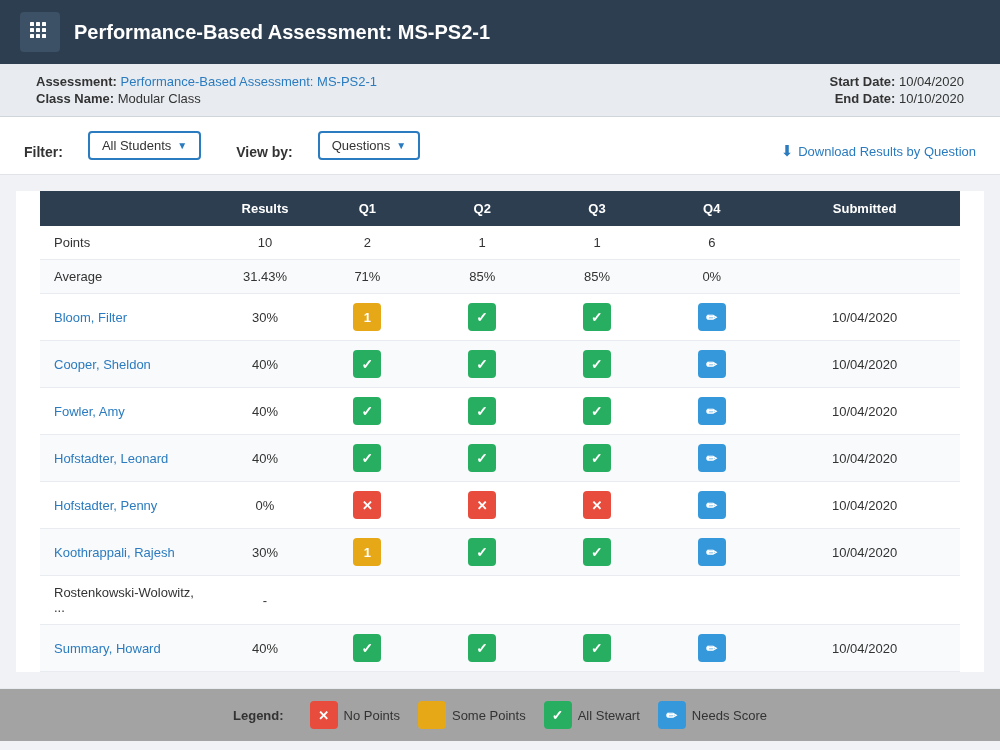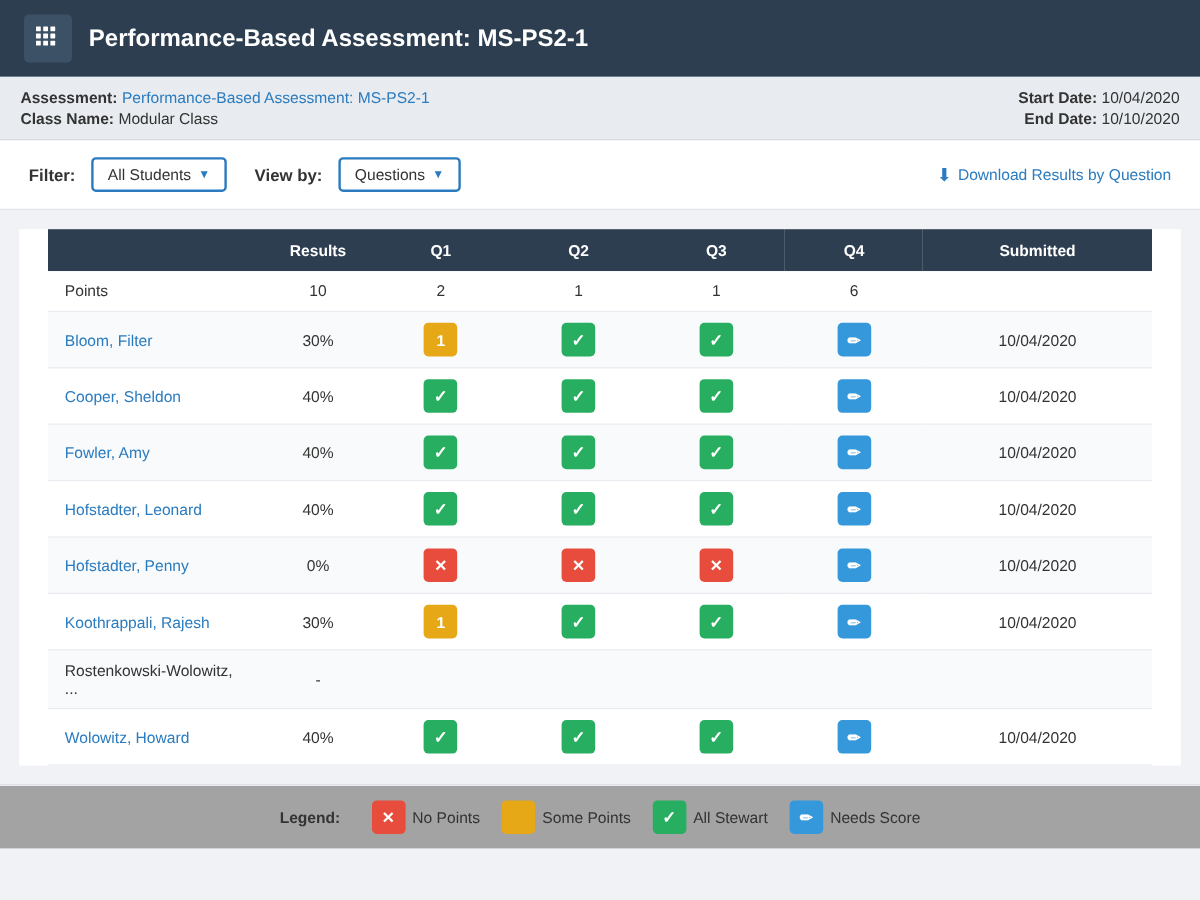--- a/index.html
+++ b/index.html
@@ -33,38 +33,38 @@
     }
     .header-text .title {
       font-size: 20px;
       font-weight: 600;
       color: white;
     }
 
     
     .info-bar {
       background: #e8ecf0;
-      padding: 10px 17px;
+      padding: 10px 36px;
       display: flex;
       justify-content: space-between;
       border-bottom: 1px solid #d0d5da;
     }
     .info-bar .left, .info-bar .right { display: flex; flex-direction: column; gap: 2px; }
     .info-bar .right { text-align: right; }
     .info-label { font-size: 13px; color: #333; }
     .info-label strong { font-weight: 600; color: #333; }
     .info-label a { color: #2a7bbf; text-decoration: none; }
 
     
     .controls {
       background: white;
       padding: 14px 24px;
       display: flex;
-      align-items: center;
-      gap: 9px;
+      align-items: flex-end;
+      gap: 21px;
       border-bottom: 1px solid #e0e3e7;
     }
     .controls .filter-label { font-weight: 600; color: #333; margin-right: 4px; }
     .controls .viewby-label { font-weight: 600; color: #333; margin-left: 14px; margin-right: 4px; }
     .dropdown-btn {
       border: 2px solid #2a7bbf;
       border-radius: 4px;
       background: white;
       color: #333;
       padding: 5px 12px;
@@ -247,20 +247,29 @@
     <tr>
     <td>Points</td>
     <td>10</td>
     <td>2</td>
     <td>1</td>
     <td>1</td>
     <td>6</td>
     <td></td>
   </tr>
         <tr>
+    <td>Average</td>
+    <td>31.43%</td>
+    <td>71%</td>
+    <td>85%</td>
+    <td>85%</td>
+    <td>0%</td>
+    <td></td>
+  </tr>
+        <tr>
     <td><a href="#" style="color:#2a7bbf;text-decoration:none;">Bloom, Filter</a></td>
     <td>30%</td>
     <td><span class="badge badge-yellow">1</span></td>
     <td><span class="badge badge-green">
               <span class="check-icon"></span>
             </span></td>
     <td><span class="badge badge-green">
               <span class="check-icon"></span>
             </span></td>
     <td><span class="badge badge-blue">
@@ -354,21 +363,21 @@
         <tr>
     <td style="color:#333">Rostenkowski-Wolowitz, ...</td>
     <td>-</td>
     <td></td>
     <td></td>
     <td></td>
     <td></td>
     <td></td>
   </tr>
         <tr>
-    <td><a href="#" style="color:#2a7bbf;text-decoration:none;">Wolowitz, Howard</a></td>
+    <td><a href="#" style="color:#2a7bbf;text-decoration:none;">Summary, Howard</a></td>
     <td>40%</td>
     <td><span class="badge badge-green">
               <span class="check-icon"></span>
             </span></td>
     <td><span class="badge badge-green">
               <span class="check-icon"></span>
             </span></td>
     <td><span class="badge badge-green">
               <span class="check-icon"></span>
             </span></td>

